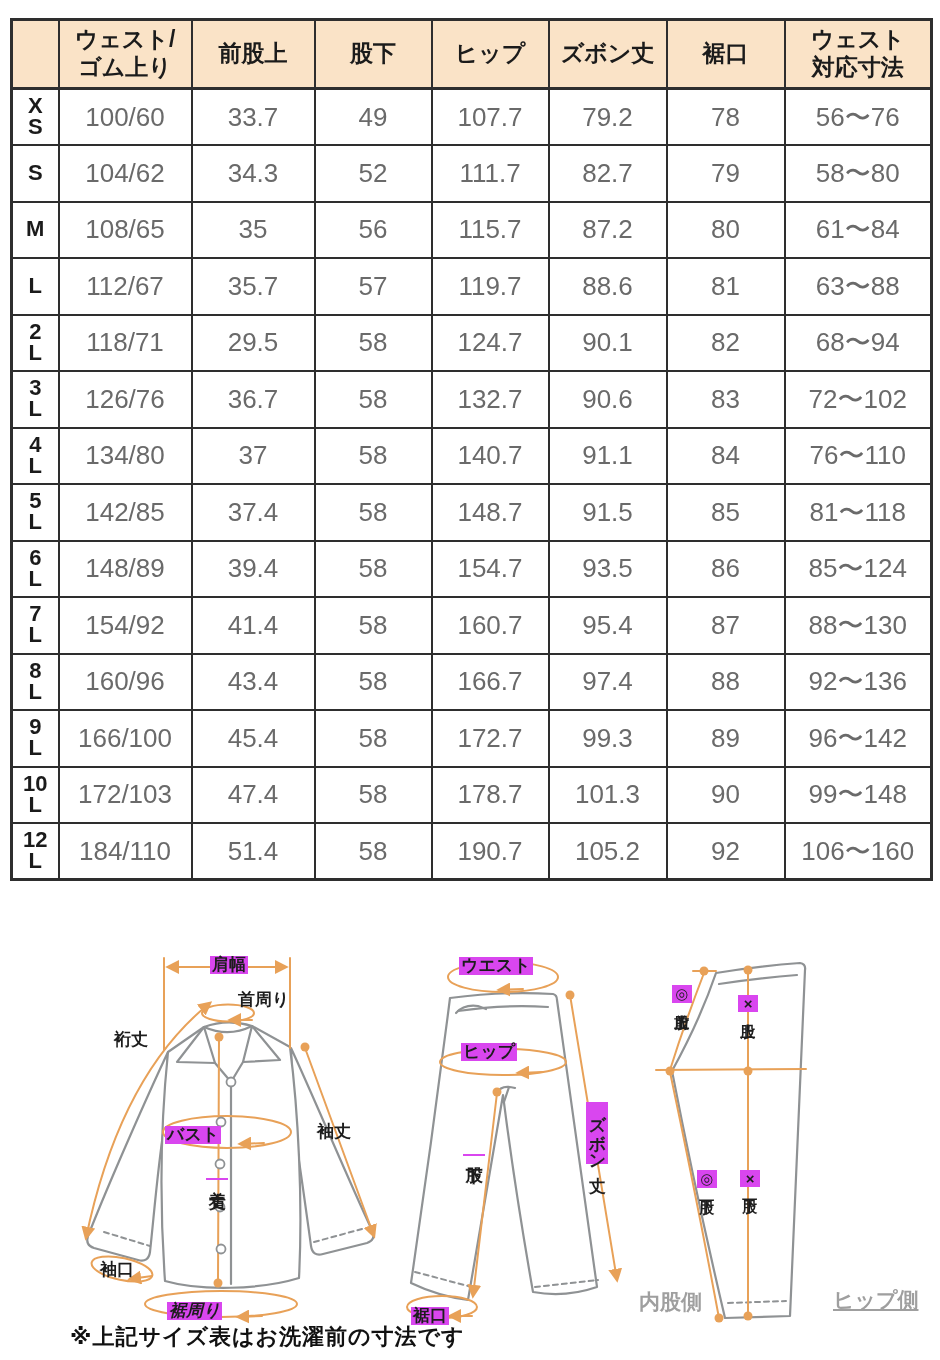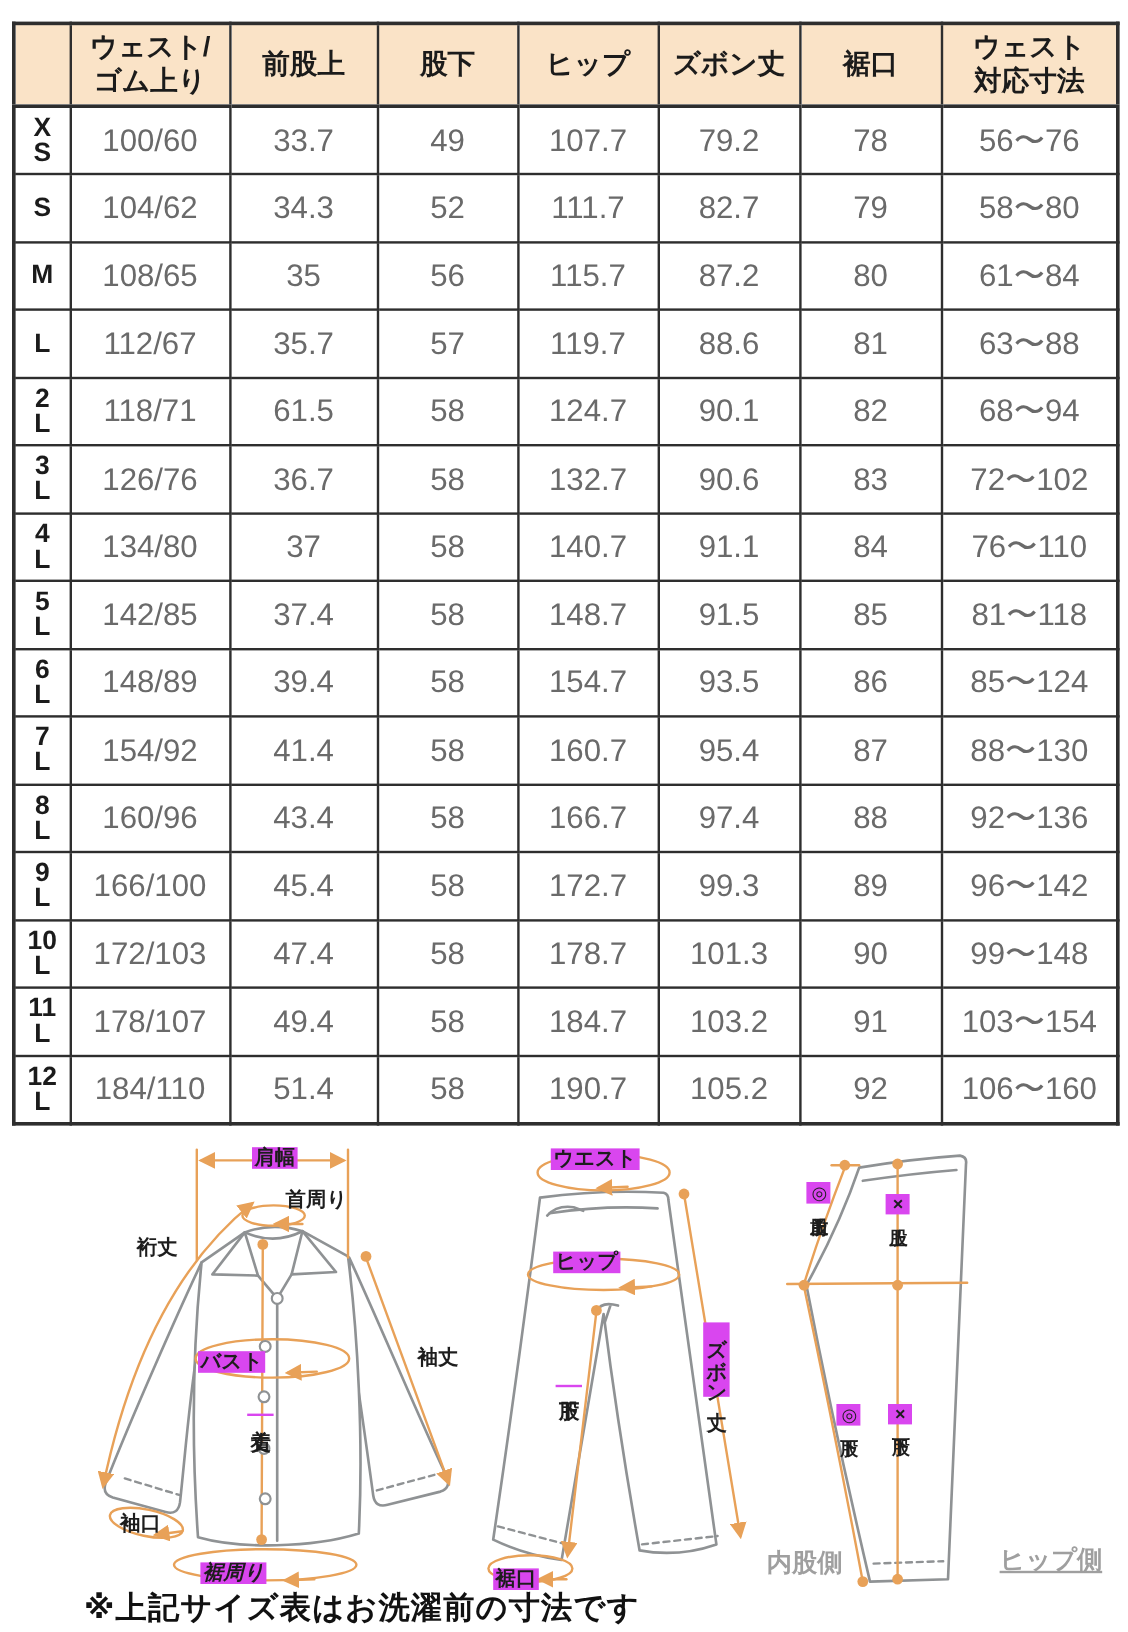--- a/index.html
+++ b/index.html
@@ -35,21 +35,21 @@
   .wbg{background:#d946ef;padding:0 2px;}
   .vlabel{
     writing-mode:vertical-rl;text-orientation:upright;letter-spacing:1px;
     white-space:normal;
   }
   .small{font-size:15px;letter-spacing:0;}
   .gray-label{
     position:absolute;color:#9f9f9f;font-size:21px;font-weight:600;z-index:3;white-space:nowrap;
   }
   .note{
-    position:absolute;left:70px;top:1322px;color:#111;font-size:26px;
+    position:absolute;left:70px;top:1322px;color:#111;font-size:22px;
     font-weight:600;letter-spacing:1px;z-index:3;white-space:nowrap;
   }
   .diagram-svg{position:absolute;left:0;top:940px;width:940px;height:420px;z-index:1;}
   
   .g{stroke:#8F9294;stroke-width:2.2;fill:none;stroke-linejoin:round;stroke-linecap:round;}
   .gf{stroke:#8F9294;stroke-width:2.2;fill:#ffffff;stroke-linejoin:round;stroke-linecap:round;}
   .gd{stroke:#8F9294;stroke-width:2;fill:none;stroke-dasharray:5 4;stroke-linecap:round;}
   .o{stroke:#E8A158;stroke-width:2;fill:none;stroke-linecap:round;}
   .btn{stroke:#8F9294;stroke-width:1.8;fill:#ffffff;}
   .ms{marker-start:url(#ar);}
@@ -122,21 +122,21 @@
         <td>57</td>
         <td>119.7</td>
         <td>88.6</td>
         <td>81</td>
         <td>63〜88</td>
       </tr>
       <tr>
         <th>2
 L</th>
         <td>118/71</td>
-        <td>61.5</td>
+        <td>29.5</td>
         <td>58</td>
         <td>124.7</td>
         <td>90.1</td>
         <td>82</td>
         <td>68〜94</td>
       </tr>
       <tr>
         <th>3
 L</th>
         <td>126/76</td>
@@ -216,31 +216,20 @@
       <tr>
         <th>10
 L</th>
         <td>172/103</td>
         <td>47.4</td>
         <td>58</td>
         <td>178.7</td>
         <td>101.3</td>
         <td>90</td>
         <td>99〜148</td>
-      </tr>
-      <tr>
-        <th>11
-L</th>
-        <td>178/107</td>
-        <td>49.4</td>
-        <td>58</td>
-        <td>184.7</td>
-        <td>103.2</td>
-        <td>91</td>
-        <td>103〜154</td>
       </tr>
       <tr>
         <th>12
 L</th>
         <td>184/110</td>
         <td>51.4</td>
         <td>58</td>
         <td>190.7</td>
         <td>105.2</td>
         <td>92</td>
@@ -346,21 +335,21 @@
     <line class="o" x1="656" y1="1070" x2="806" y2="1069"></line>
 
     <path class="o" d="M670,1072 Q697,1200 719,1318"></path>
     <circle cx="719" cy="1318" r="4.5" fill="#E8A158"></circle>
   </g>
 </svg>
 
 <div class="dlabel wbg" style="left:210px;top:956px;">肩幅</div>
 <div class="dlabel" style="left:238px;top:991px;">首周り</div>
 <div class="dlabel" style="left:114px;top:1031px;">裄丈</div>
-<div class="dlabel" style="left:348px;top:1123px;">袖丈</div>
+<div class="dlabel" style="left:317px;top:1123px;">袖丈</div>
 <div class="dlabel wbg" style="left:165px;top:1126px;">バスト</div>
 <div class="dlabel vlabel wbg" style="left:206px;top:1178px;">着丈</div>
 <div class="dlabel" style="left:84px;top:1261px;margin-left:16px;">袖口</div>
 <div class="dlabel wbg" style="left:167px;top:1302px;font-style:italic;">裾周り</div>
 
 <div class="dlabel wbg" style="left:459px;top:957px;">ウエスト</div>
 <div class="dlabel wbg" style="left:461px;top:1043px;">ヒップ</div>
 <div class="dlabel vlabel wbg" style="left:586px;top:1102px;">ズボン丈</div>
 <div class="dlabel vlabel wbg" style="left:463px;top:1154px;">股下</div>
 <div class="dlabel wbg" style="left:411px;top:1307px;">裾口</div>

